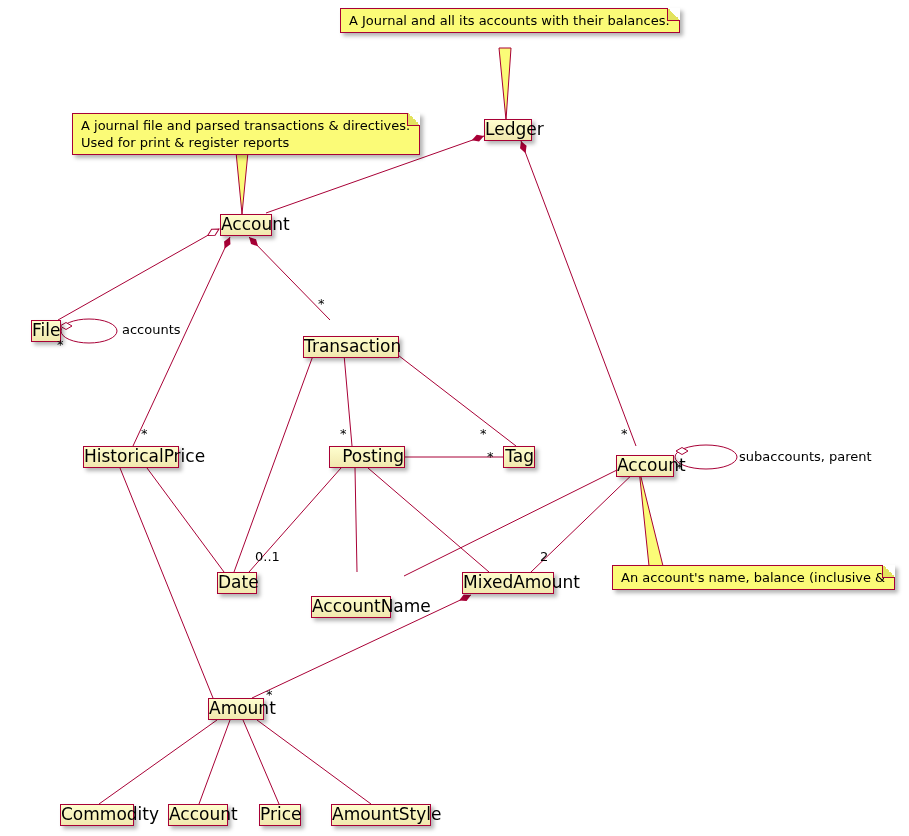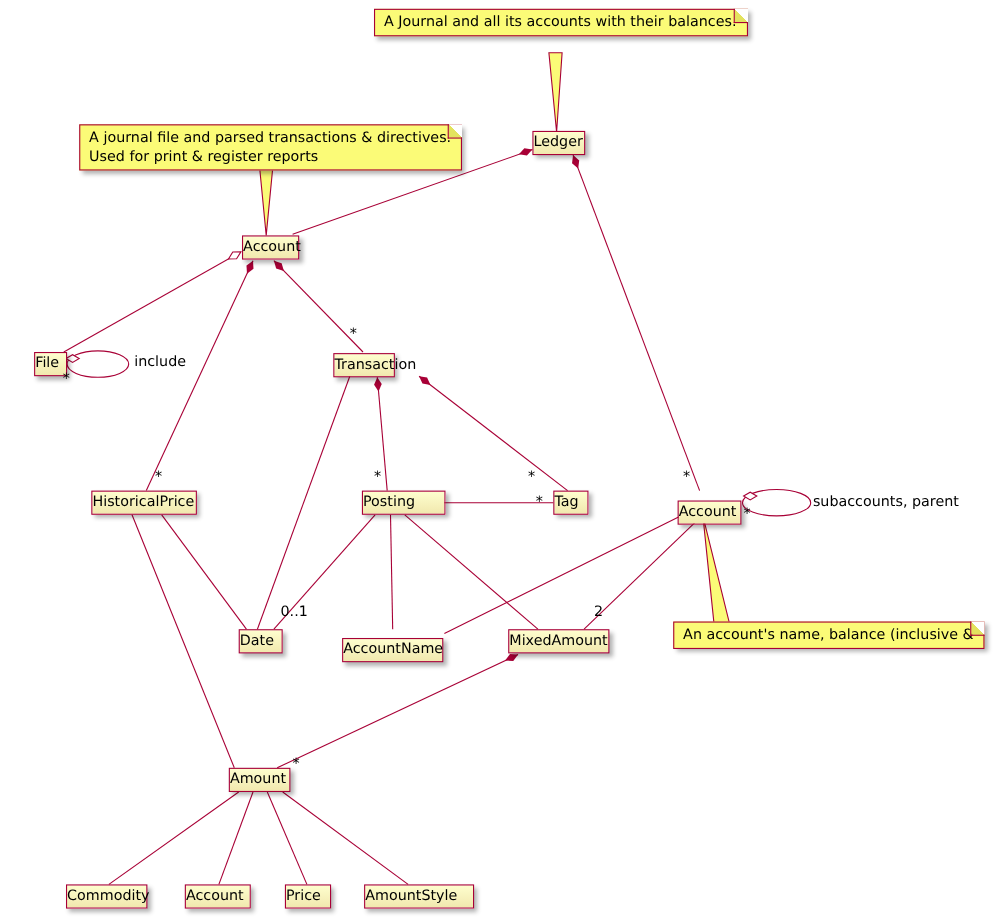--- a/index.html
+++ b/index.html
@@ -25,22 +25,22 @@
   .edges { position: absolute; left: 0; top: 0; }
   .edges line, .edges ellipse { stroke: var(--line); stroke-width: 1; fill: none; }
   .edges .noteconn { fill: var(--noteBg); stroke: var(--line); stroke-width: 1; }
   .edges .odia { fill: #ffffff; stroke: var(--line); stroke-width: 1; }
   #dfill polygon { fill: var(--line); }
   #dopen polygon { fill: #ffffff; stroke: var(--line); stroke-width: 1; }
   .uml-class {
     position: absolute;
     height: 22px;
     line-height: 19px;
-    text-align: left;
-    font-size: 13px;
+    text-align: right;
+    font-size: 17px;
     background: linear-gradient(180deg, var(--classBg), #F1E8AE);
     border: 1.5px solid var(--line);
     box-shadow: 3px 3px 4px rgba(0,0,0,0.3);
     white-space: nowrap;
   }
   .note {
     position: absolute;
     background: var(--noteBg);
     border: 1px solid var(--line);
     box-shadow: 3px 3px 4px rgba(0,0,0,0.3);
@@ -109,27 +109,27 @@
 
     <ellipse cx="89" cy="331" rx="28" ry="12"></ellipse>
     <polygon class="odia" points="60,326 66,322.5 72,326 66,329.5"></polygon>
     <ellipse cx="706" cy="457" rx="31" ry="12"></ellipse>
     <polygon class="odia" points="676,451 682,447.5 688,451 682,454.5"></polygon>
   </svg>
 
   <div class="uml-class" style="left:484px;top:119px;width:48px">Ledger</div>
   <div class="uml-class" style="left:220px;top:214px;width:52px">Account</div>
   <div class="uml-class" style="left:31px;top:320px;width:30px">File</div>
-  <div class="uml-class" style="left:303px;top:321px;width:56px">Transaction</div>
+  <div class="uml-class" style="left:303px;top:336px;width:96px">Transaction</div>
   <div class="uml-class" style="left:83px;top:446px;width:96px">HistoricalPrice</div>
   <div class="uml-class" style="left:329px;top:446px;width:76px">Posting</div>
   <div class="uml-class" style="left:503px;top:446px;width:32px">Tag</div>
   <div class="uml-class" style="left:616px;top:455px;width:58px">Account</div>
   <div class="uml-class" style="left:217px;top:572px;width:40px">Date</div>
-  <div class="uml-class" style="left:311px;top:580px;width:92px">AccountName</div>
+  <div class="uml-class" style="left:311px;top:596px;width:80px">AccountName</div>
   <div class="uml-class" style="left:462px;top:572px;width:92px">MixedAmount</div>
   <div class="uml-class" style="left:208px;top:698px;width:56px">Amount</div>
   <div class="uml-class" style="left:60px;top:804px;width:74px">Commodity</div>
   <div class="uml-class" style="left:168px;top:804px;width:60px">Account</div>
   <div class="uml-class" style="left:259px;top:804px;width:42px">Price</div>
   <div class="uml-class" style="left:331px;top:804px;width:100px">AmountStyle</div>
 
   <div class="note" style="left:340px;top:8px">
     <i class="fold"></i>
     <div>A Journal and all its accounts with their balances.</div>
@@ -137,21 +137,21 @@
   <div class="note" style="left:72px;top:113px">
     <i class="fold"></i>
     <div>A journal file and parsed transactions &amp; directives.</div>
     <div>Used for print &amp; register reports</div>
   </div>
   <div class="note" style="left:612px;top:565px">
     <i class="fold"></i>
     <div>An account's name, balance (inclusive &amp;</div>
   </div>
 
-  <span class="elabel" style="left:122px;top:322px">include</span>
+  <span class="elabel" style="left:122px;top:322px">accounts</span>
   <span class="elabel" style="left:57px;top:337px">*</span>
   <span class="elabel" style="left:318px;top:296px">*</span>
   <span class="elabel" style="left:141px;top:426px">*</span>
   <span class="elabel" style="left:340px;top:426px">*</span>
   <span class="elabel" style="left:480px;top:426px">*</span>
   <span class="elabel" style="left:487px;top:449px">*</span>
   <span class="elabel" style="left:621px;top:426px">*</span>
   <span class="elabel" style="left:255px;top:549px">0..1</span>
   <span class="elabel" style="left:739px;top:449px">subaccounts, parent</span>
   <span class="elabel" style="left:676px;top:460px">*</span>

